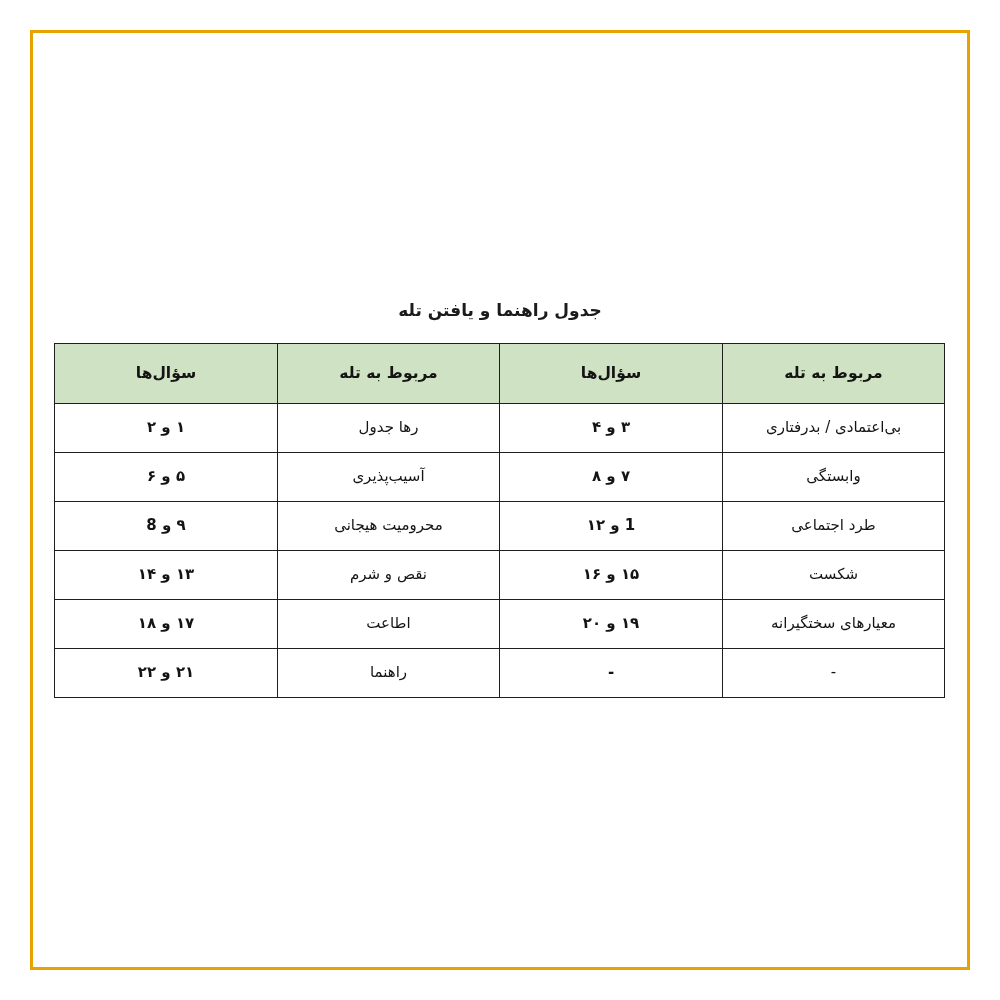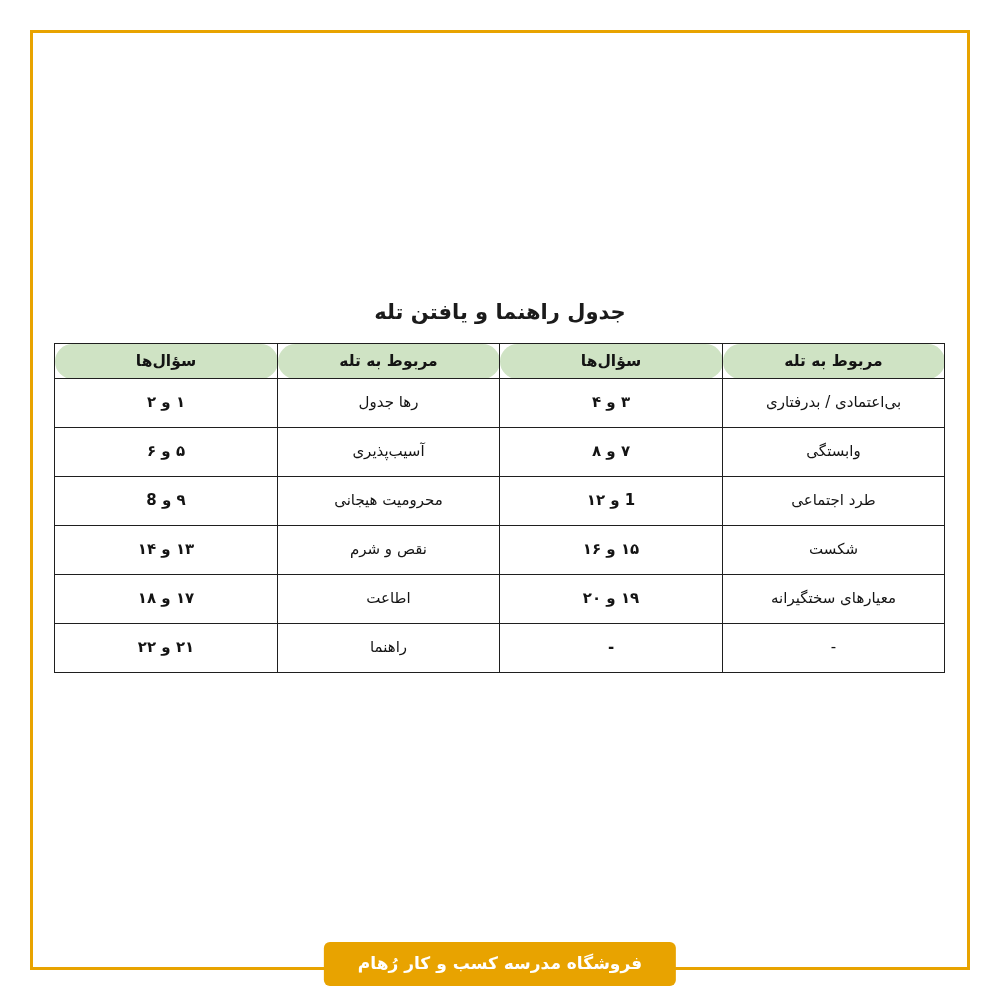--- a/index.html
+++ b/index.html
@@ -37,21 +37,21 @@
     top: 0;
     width: 1000px;
     height: 1000px;
   }
   .table-title {
     position: absolute;
     top: 300px;
     left: 0;
     width: 1000px;
     text-align: center;
-    font-size: 21px;
+    font-size: 17px;
     font-weight: bold;
     color: #1b1b1b;
     direction: rtl;
   }
   .table-wrap {
     position: absolute;
     top: 343px;
     left: 55px;
     width: 890px;
   }
@@ -70,22 +70,21 @@
     color: #141414;
     height: 49px;
     padding: 4px 6px;
     box-sizing: border-box;
     line-height: 1.45;
   }
   table.trap-table thead th {
     background: #cfe3c4;
     font-weight: bold;
     font-size: 15.5px;
-    height: 35px;
-    border-radius: 20px;
+    height: 60px;
   }
   table.trap-table td.num {
     font-weight: bold;
   }
   table.trap-table col.c-q { width: 223px; }
   table.trap-table col.c-t { width: 222px; }
 
   
   .ribbon {
     position: absolute;
@@ -164,16 +163,15 @@
           <tr>
             <td>-</td>
             <td class="num">-</td>
             <td>راهنما</td>
             <td class="num">۲۱ و ۲۲</td>
           </tr>
         </tbody>
       </table>
     </div>
 
-    <div class="ribbon">فروشگاه مدرسه کسب و کار رُهام</div>
 
   </div>
 </div>
 
 </body></html>

